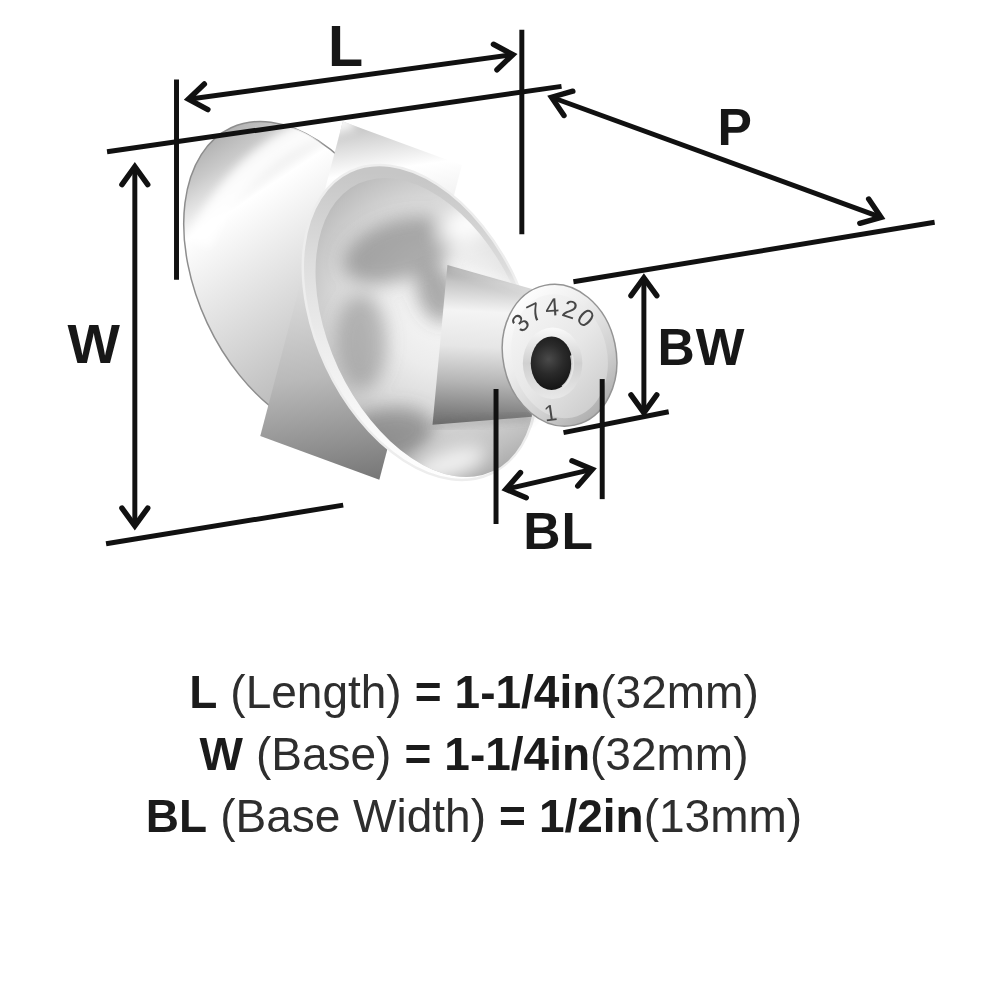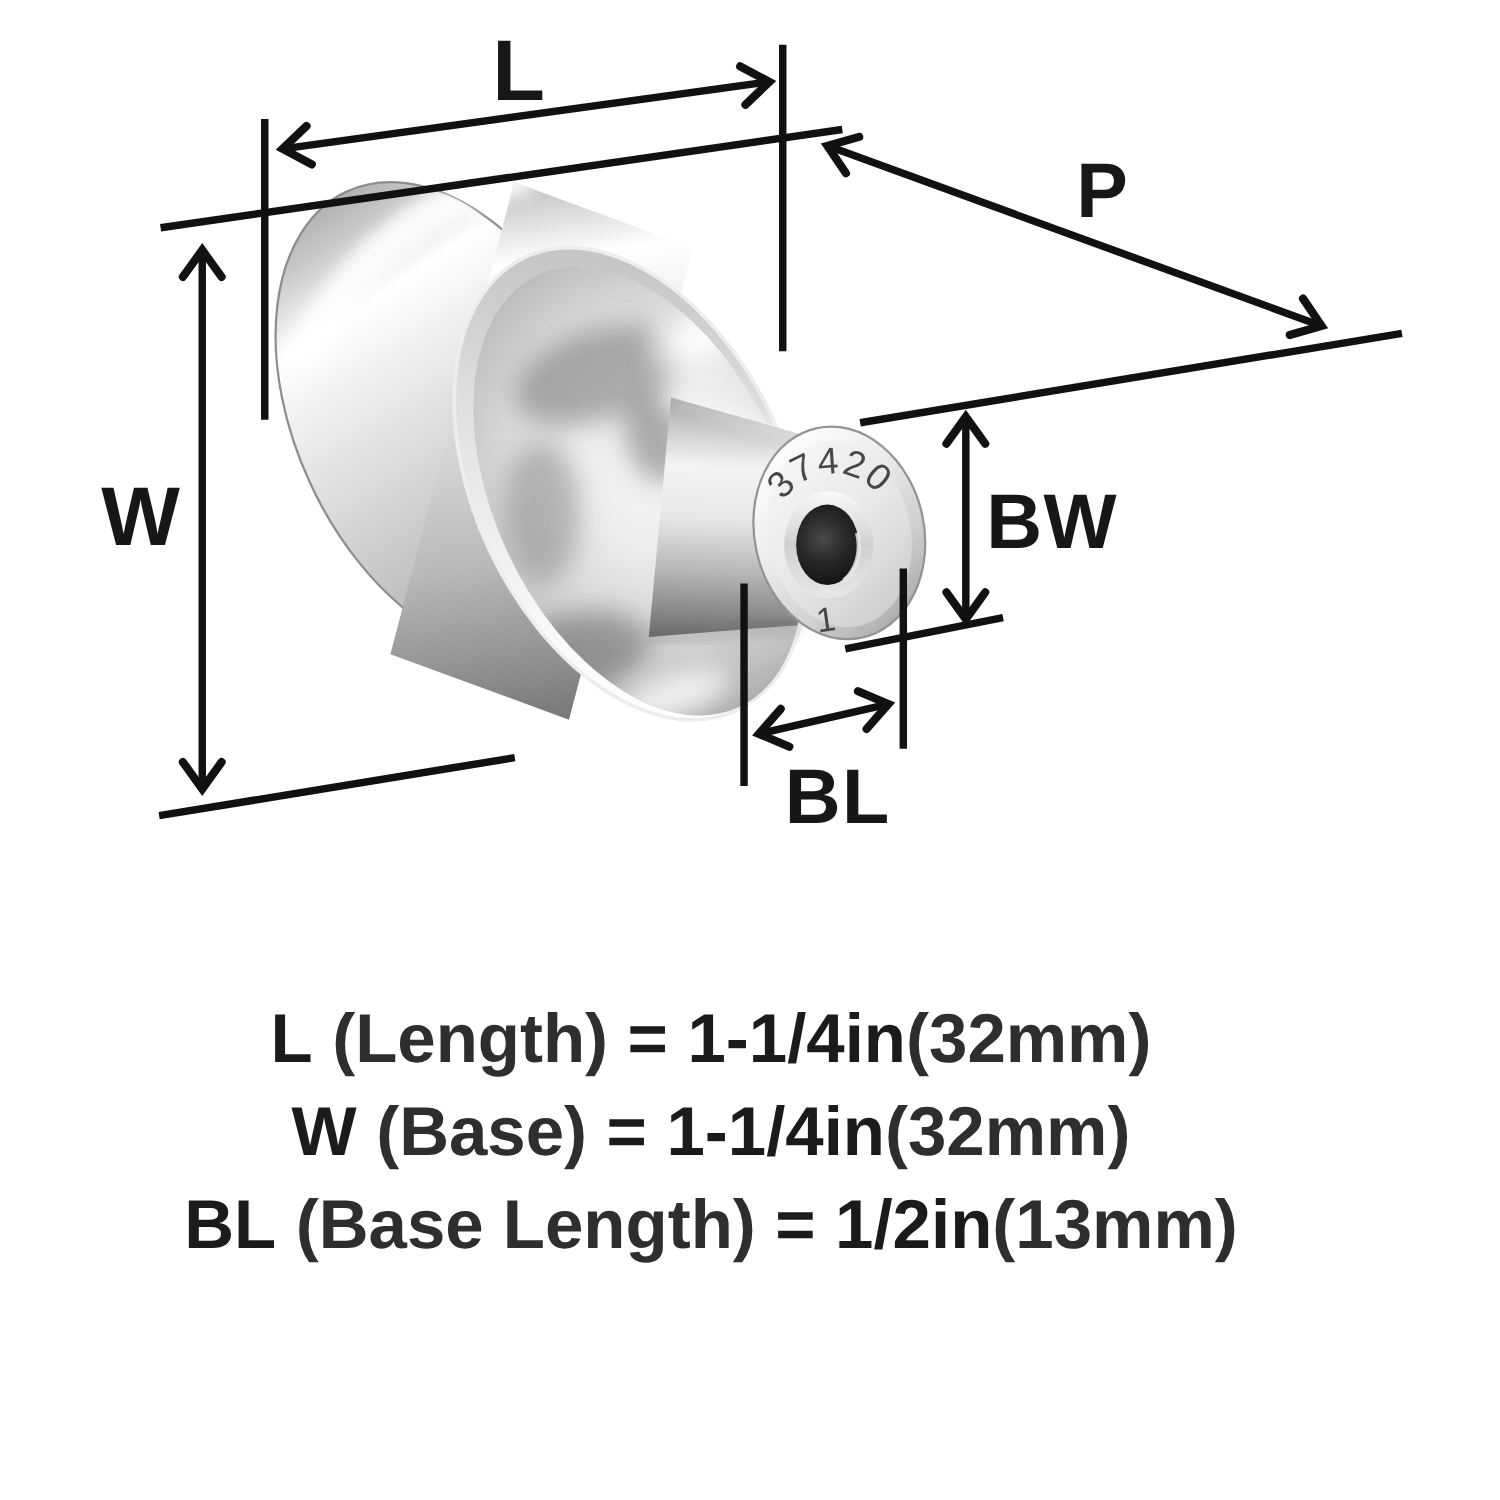--- a/index.html
+++ b/index.html
@@ -44,21 +44,21 @@
     line-height: 62px;
     white-space: nowrap;
     color: #2a2a2a;
     text-align: center;
   }
   .spec-row .b {
     font-weight: bold;
     color: #1b1b1b;
   }
   .spec-row .lt {
-    font-weight: bold;
+    font-weight: normal;
     color: #2e2e2e;
   }
   .sp { display: inline-block; width: 13px; }
 </style>
 </head>
 <body>
 
 <div class="stage">
 
   <svg class="diagram-svg" viewBox="0 0 1000 650">
@@ -224,17 +224,17 @@
   </svg>
 
   <div class="specs">
     <div class="spec-row">
       <span class="b">L</span><span class="sp"></span><span class="lt">(Length)</span><span class="sp"></span><span class="b">=</span><span class="sp"></span><span class="b">1-1/4in</span><span class="lt">(32mm)</span>
     </div>
     <div class="spec-row">
       <span class="b">W</span><span class="sp"></span><span class="lt">(Base)</span><span class="sp"></span><span class="b">=</span><span class="sp"></span><span class="b">1-1/4in</span><span class="lt">(32mm)</span>
     </div>
     <div class="spec-row">
-      <span class="b">BL</span><span class="sp"></span><span class="lt">(Base Length)</span><span class="sp"></span><span class="b">=</span><span class="sp"></span><span class="b">1/2in</span><span class="lt">(13mm)</span>
+      <span class="b">BL</span><span class="sp"></span><span class="lt">(Base Width)</span><span class="sp"></span><span class="b">=</span><span class="sp"></span><span class="b">1/2in</span><span class="lt">(13mm)</span>
     </div>
   </div>
 
 </div>
 
 </body></html>

